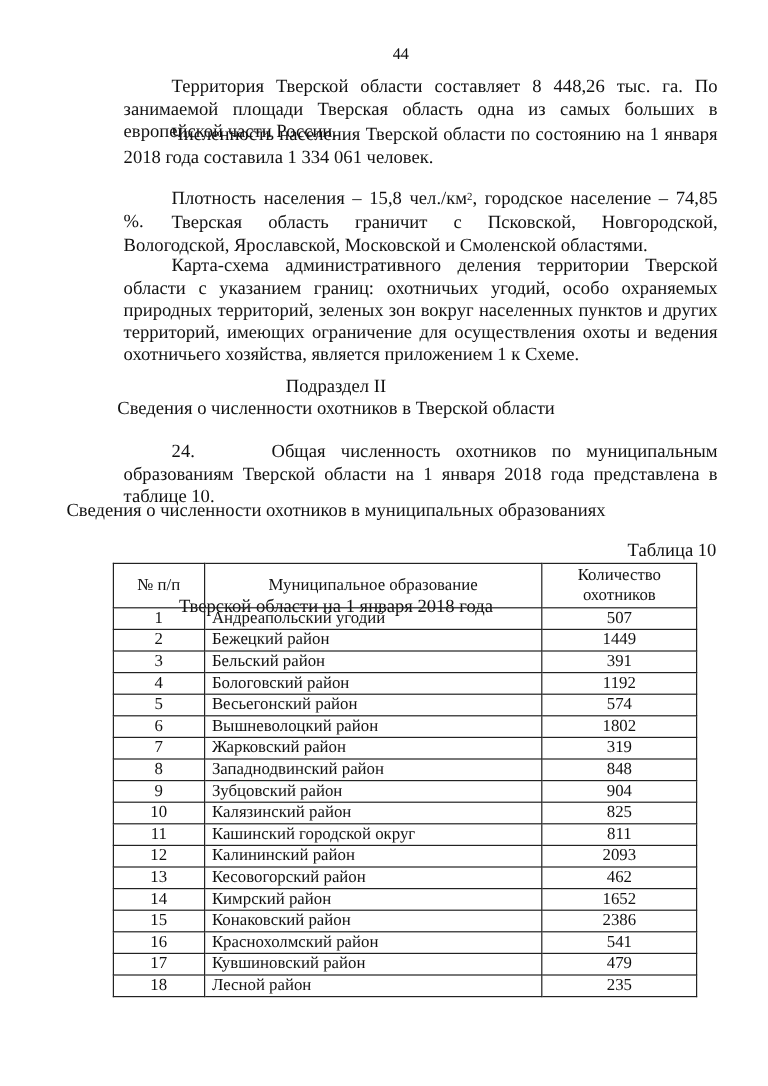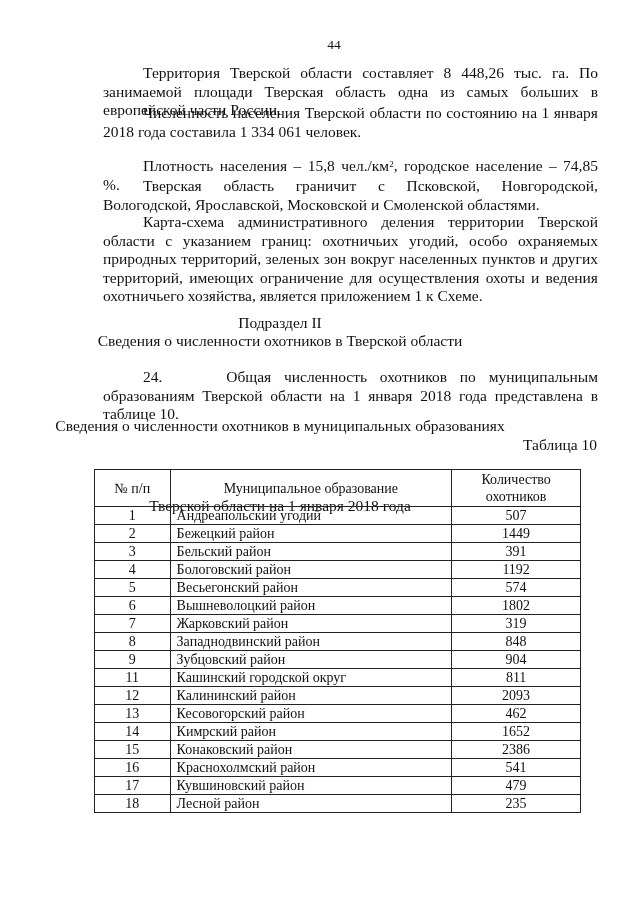--- a/index.html
+++ b/index.html
@@ -34,21 +34,21 @@
 
 <div class="para" style="top:213px;"><span class="indent"></span><span>Карта-схема административного деления территории Тверской области с указанием границ: охотничьих угодий, особо охраняемых природных территорий, зеленых зон вокруг населенных пунктов и других территорий, имеющих ограничение для осуществления охоты и ведения охотничьего хозяйства, является приложением 1 к Схеме.</span></div>
 
 <div class="center" style="top:314px;">Подраздел II</div>
 <div class="center" style="top:332px;">Сведения о численности охотников в Тверской области</div>
 
 <div class="para" style="top:368px;"><span class="indent"></span><span>24.</span>&nbsp;&nbsp;&nbsp;&nbsp;&nbsp;<span>Общая численность охотников по муниципальным образованиям Тверской области на 1 января 2018 года представлена в таблице 10.</span></div>
 
 <div class="center" style="top:417px;">Сведения о численности охотников в муниципальных образованиях</div>
 <div class="center" style="top:461px;margin-top:36px;">Тверской области на 1 января 2018 года</div>
-<div class="right" style="top:436px;margin-left:10px;">Таблица 10</div>
+<div class="right" style="top:450px;margin-left:10px;">Таблица 10</div>
 
 <table>
   <thead>
     <tr>
       <th class="c-num">№ п/п</th>
       <th class="c-name">Муниципальное образование</th>
       <th class="c-count">Количество охотников</th>
     </tr>
   </thead>
   <tbody id="tbody">
@@ -91,20 +91,25 @@
         <td class="c-num">8</td>
         <td class="c-name">Западнодвинский  район</td>
         <td class="c-count">848</td>
       </tr>
       <tr>
         <td class="c-num">9</td>
         <td class="c-name">Зубцовский  район</td>
         <td class="c-count">904</td>
       </tr>
       <tr>
+        <td class="c-num">10</td>
+        <td class="c-name">Калязинский  район</td>
+        <td class="c-count">825</td>
+      </tr>
+      <tr>
         <td class="c-num">11</td>
         <td class="c-name">Кашинский  городской округ</td>
         <td class="c-count">811</td>
       </tr>
       <tr>
         <td class="c-num">12</td>
         <td class="c-name">Калининский  район</td>
         <td class="c-count">2093</td>
       </tr>
       <tr>

